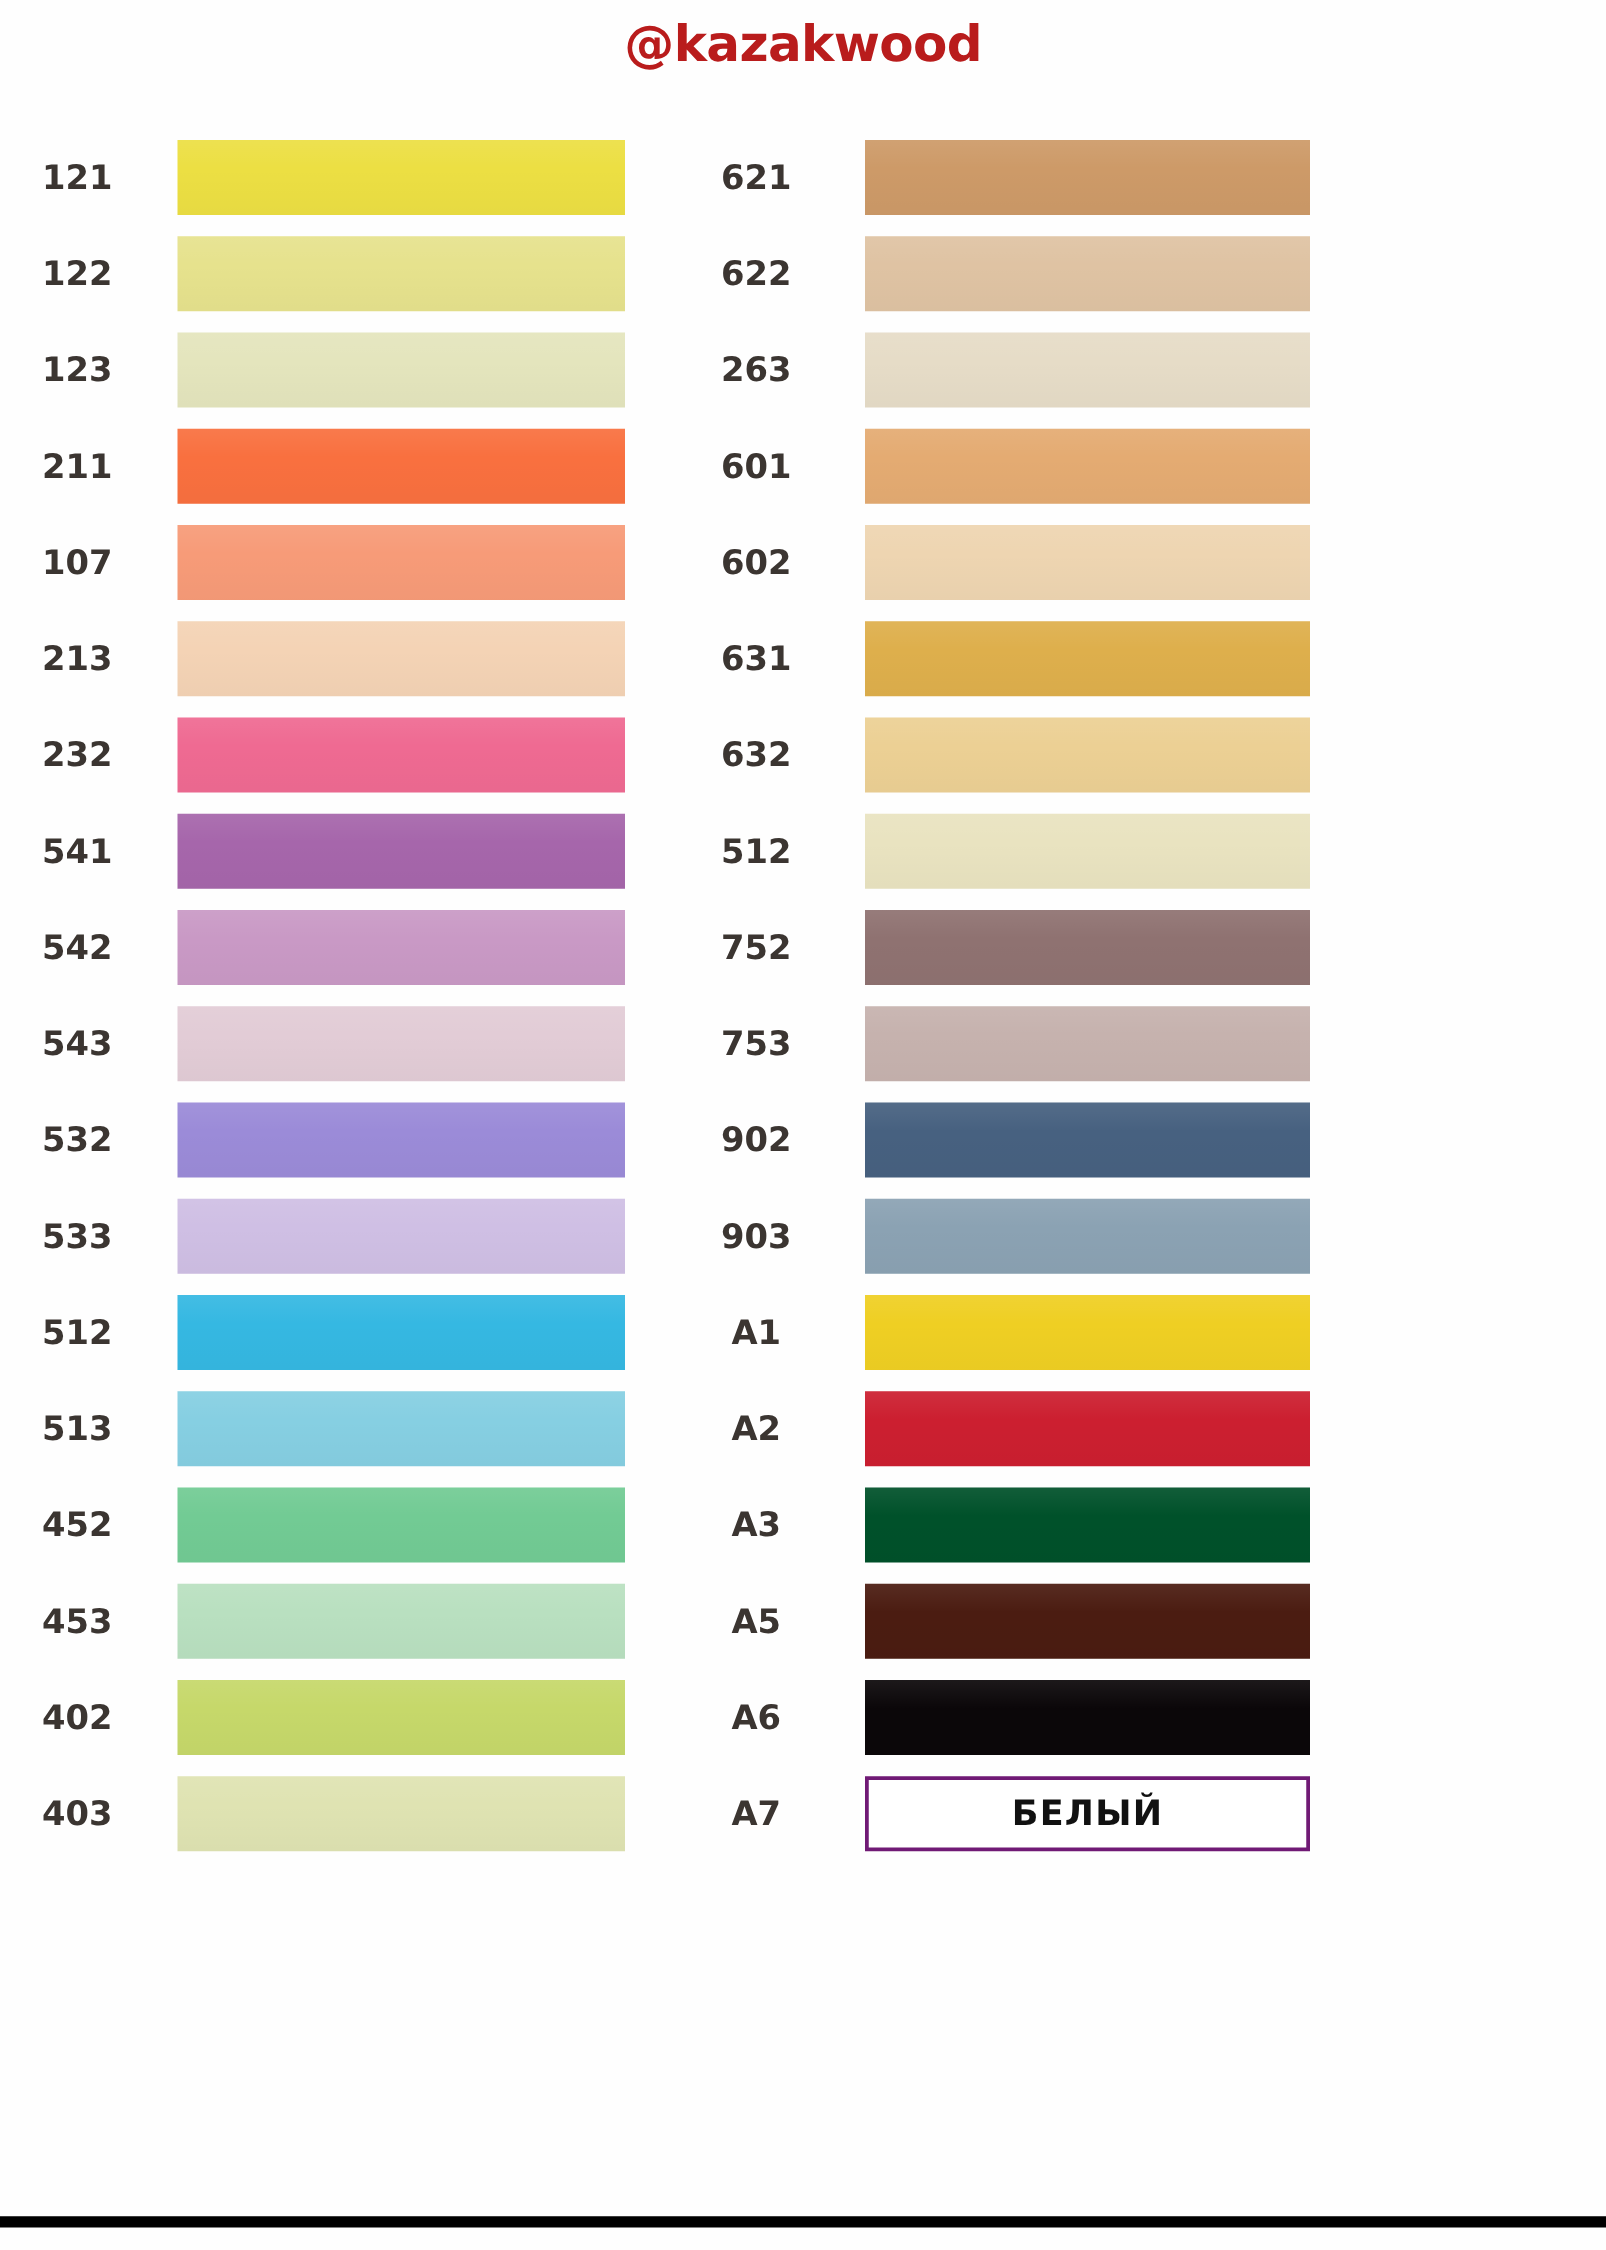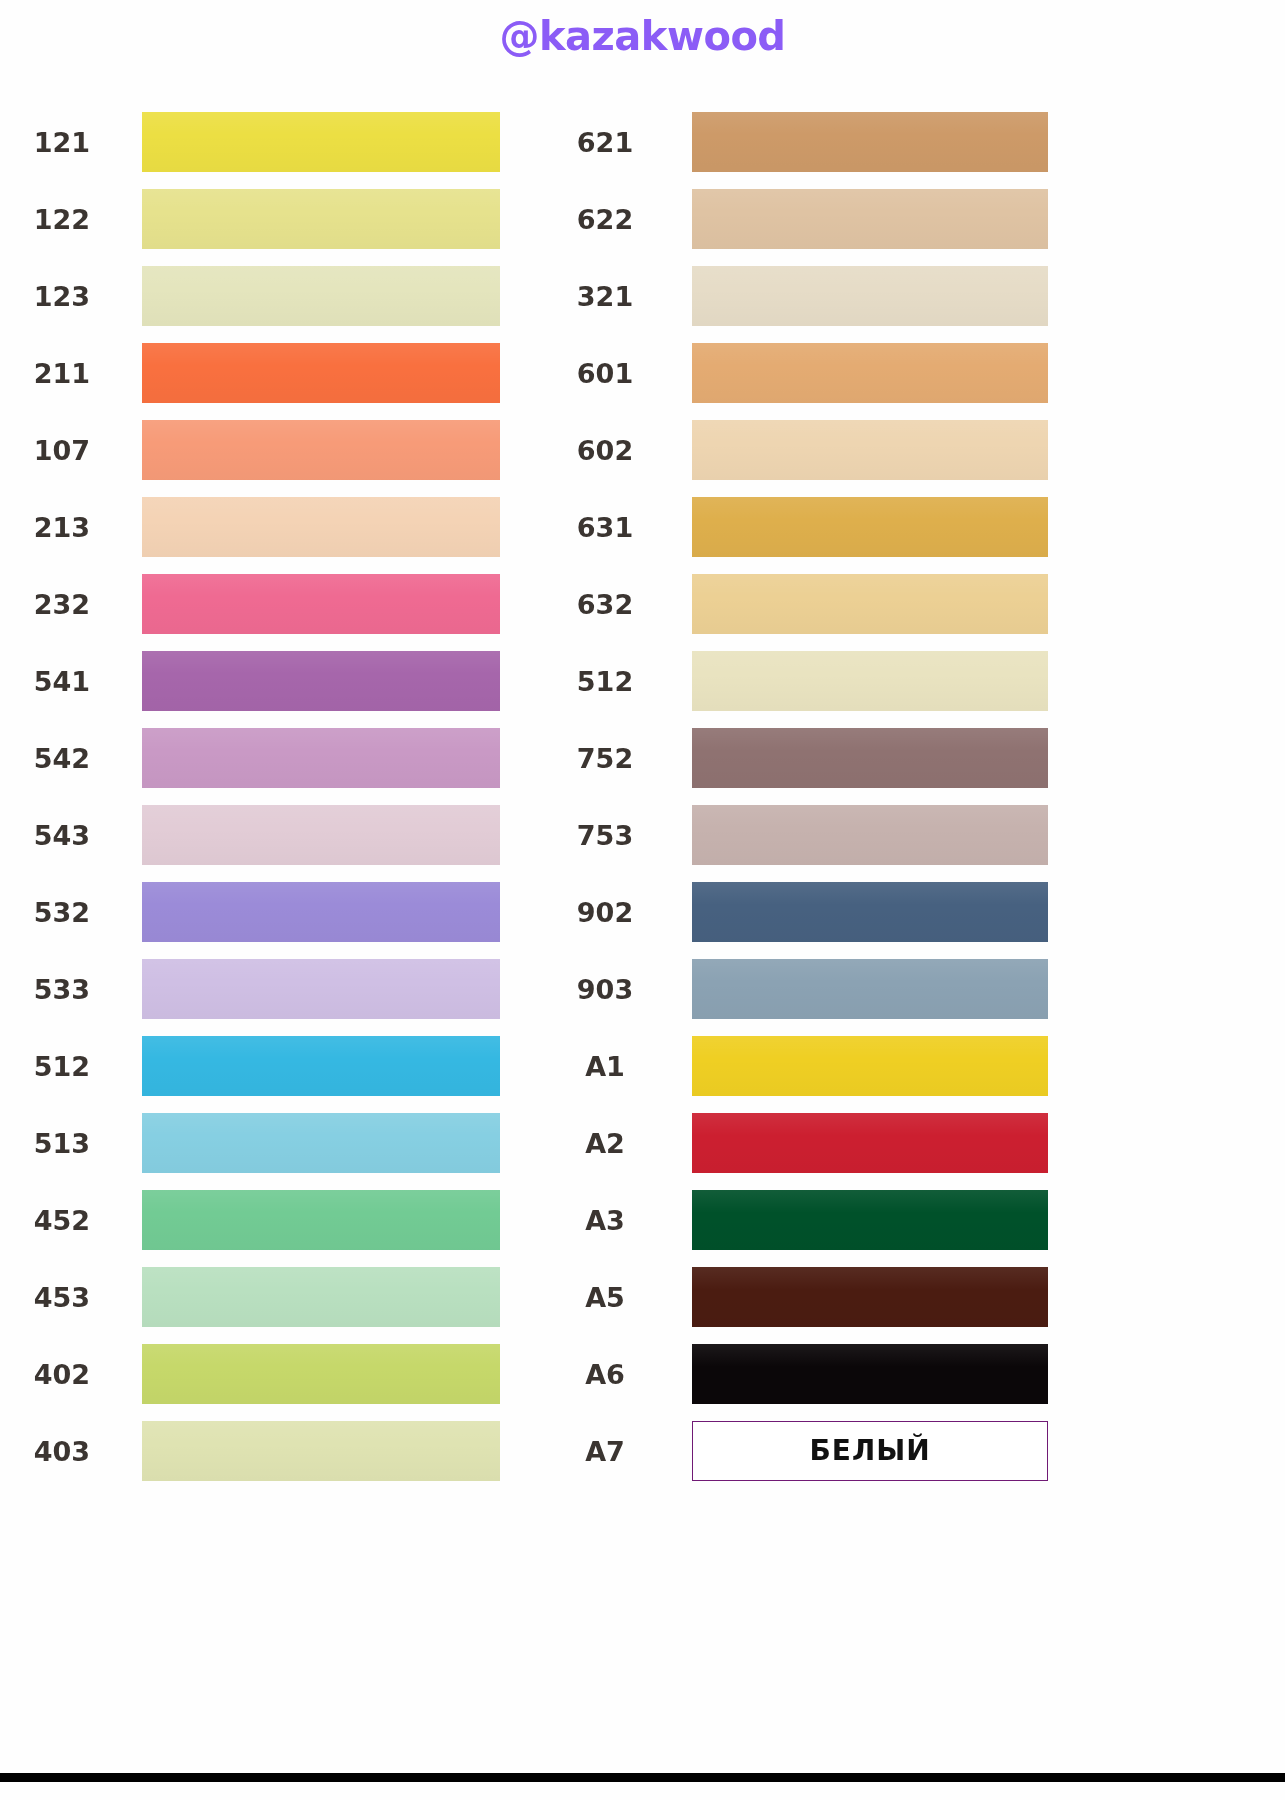--- a/index.html
+++ b/index.html
@@ -30,21 +30,21 @@
     left: 0;
     width: 1285px;
     text-align: center;
   }
   .brand-title {
     display: inline-block;
     font-family: "DejaVu Sans", sans-serif;
     font-size: 40px;
     font-weight: 700;
     letter-spacing: -0.5px;
-    color: #8b5cf6;
+    color: #b91c1c;
     line-height: 1;
   }
 
   
   .columns {
     position: absolute;
     top: 112px;
     left: 0;
     width: 1285px;
   }
@@ -89,21 +89,21 @@
     position: absolute;
     inset: 0;
     background: linear-gradient(180deg,
                 rgba(255,255,255,0.07) 0%,
                 rgba(255,255,255,0.00) 38%,
                 rgba(0,0,0,0.025) 100%);
     pointer-events: none;
   }
 
   .swatch.outlined {
-    border: 1px solid #701a75;
+    border: 3px solid #701a75;
     box-sizing: border-box;
     display: flex;
     align-items: center;
     justify-content: center;
   }
   .swatch.outlined::after { background: none; }
 
   .swatch-caption {
     font-family: "DejaVu Sans", sans-serif;
     font-size: 28px;
@@ -210,21 +210,21 @@
     <div class="col col-right" id="col-right">
         <div class="row">
           <div class="row-label">621</div>
           <div class="swatch" style="background: rgb(205, 154, 104);"></div>
         </div>
         <div class="row">
           <div class="row-label">622</div>
           <div class="swatch" style="background: rgb(223, 195, 163);"></div>
         </div>
         <div class="row">
-          <div class="row-label">321</div>
+          <div class="row-label">263</div>
           <div class="swatch" style="background: rgb(230, 220, 199);"></div>
         </div>
         <div class="row">
           <div class="row-label">601</div>
           <div class="swatch" style="background: rgb(228, 171, 114);"></div>
         </div>
         <div class="row">
           <div class="row-label">602</div>
           <div class="swatch" style="background: rgb(238, 213, 177);"></div>
         </div>

